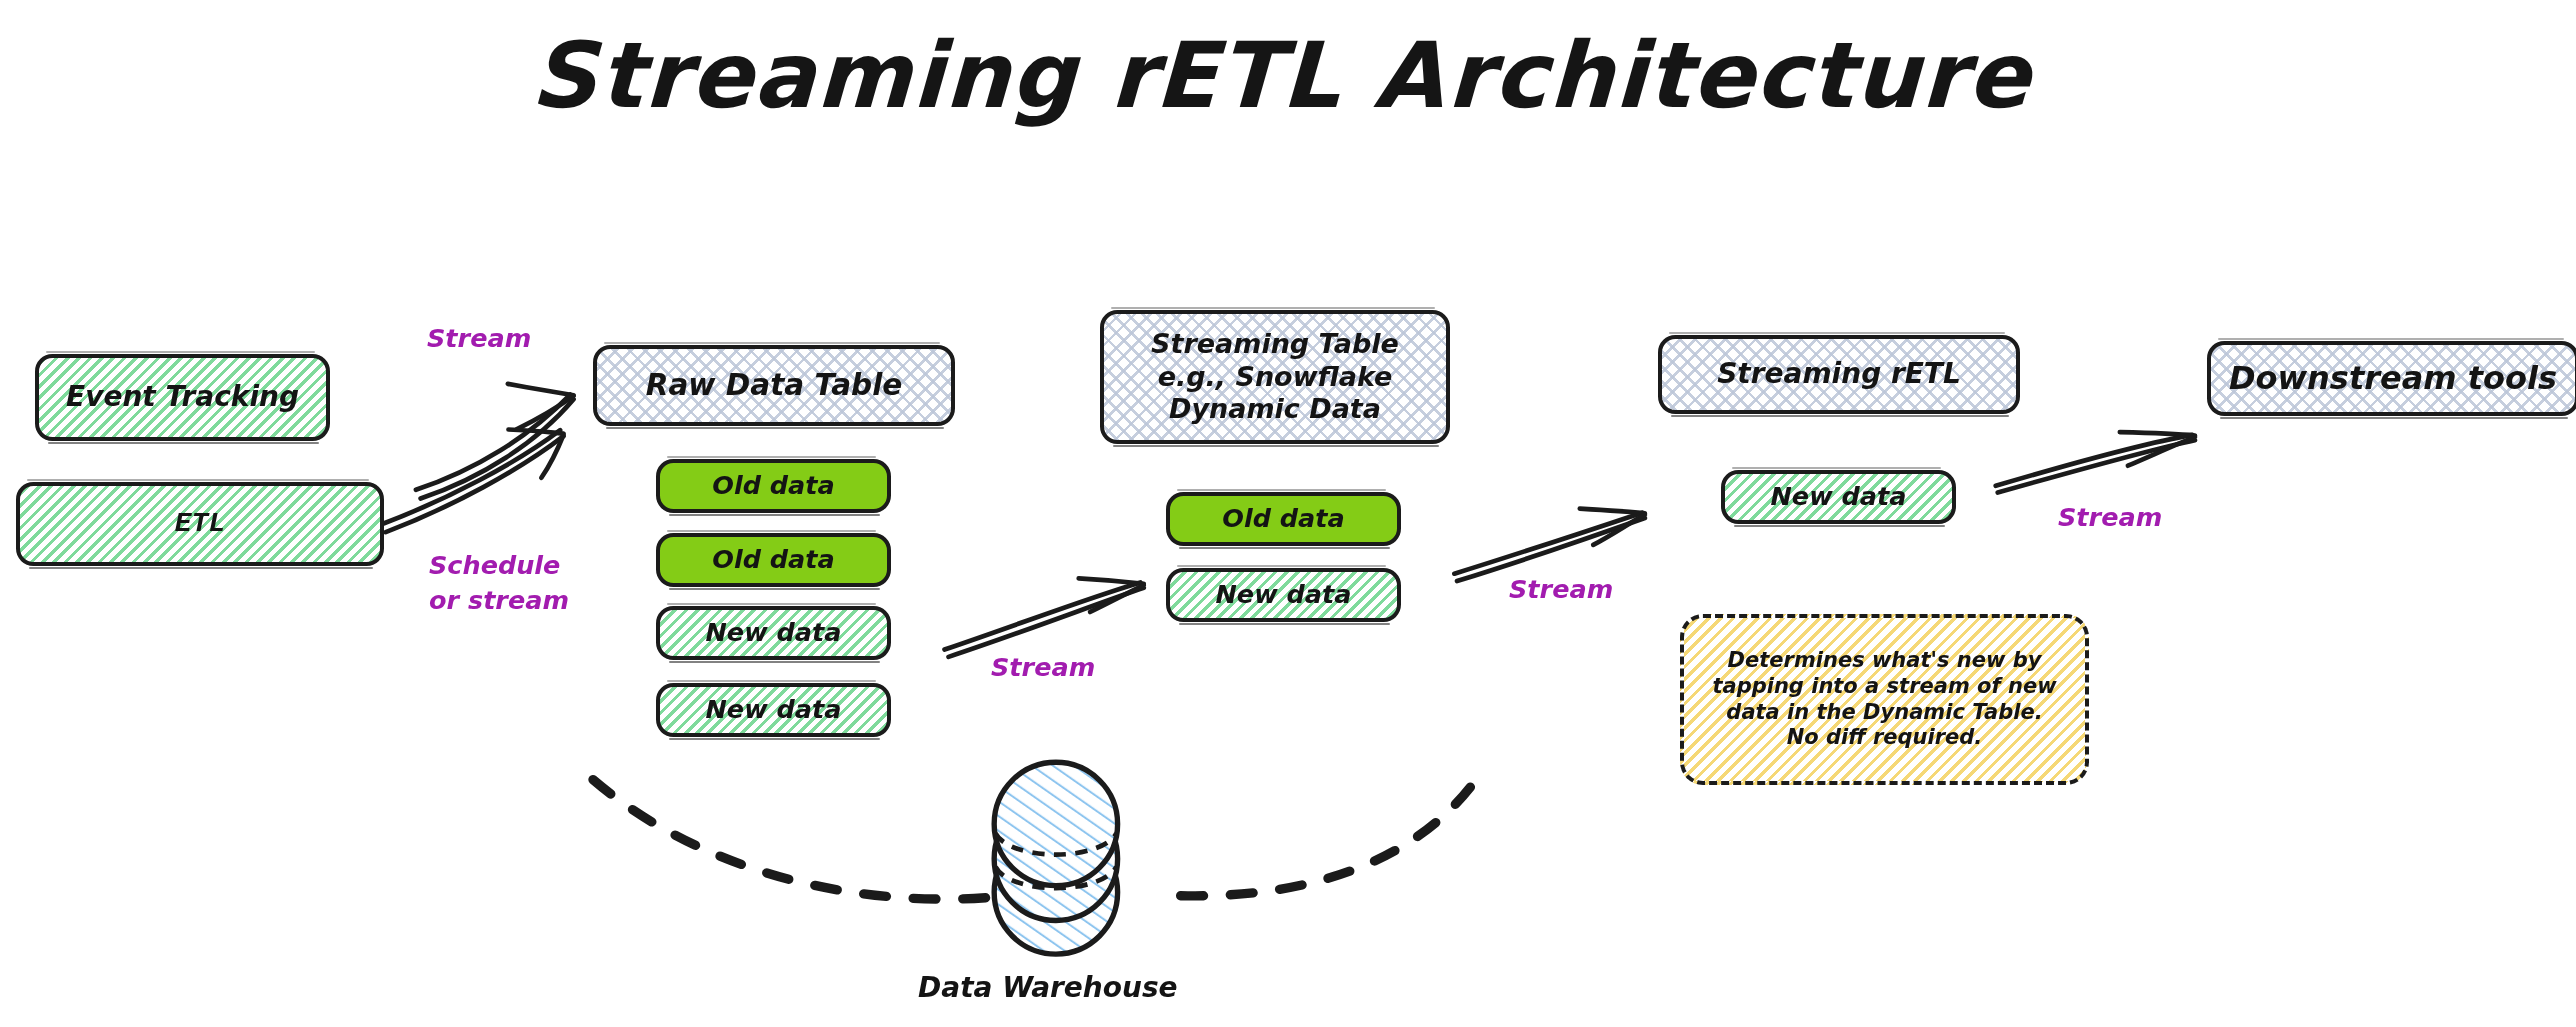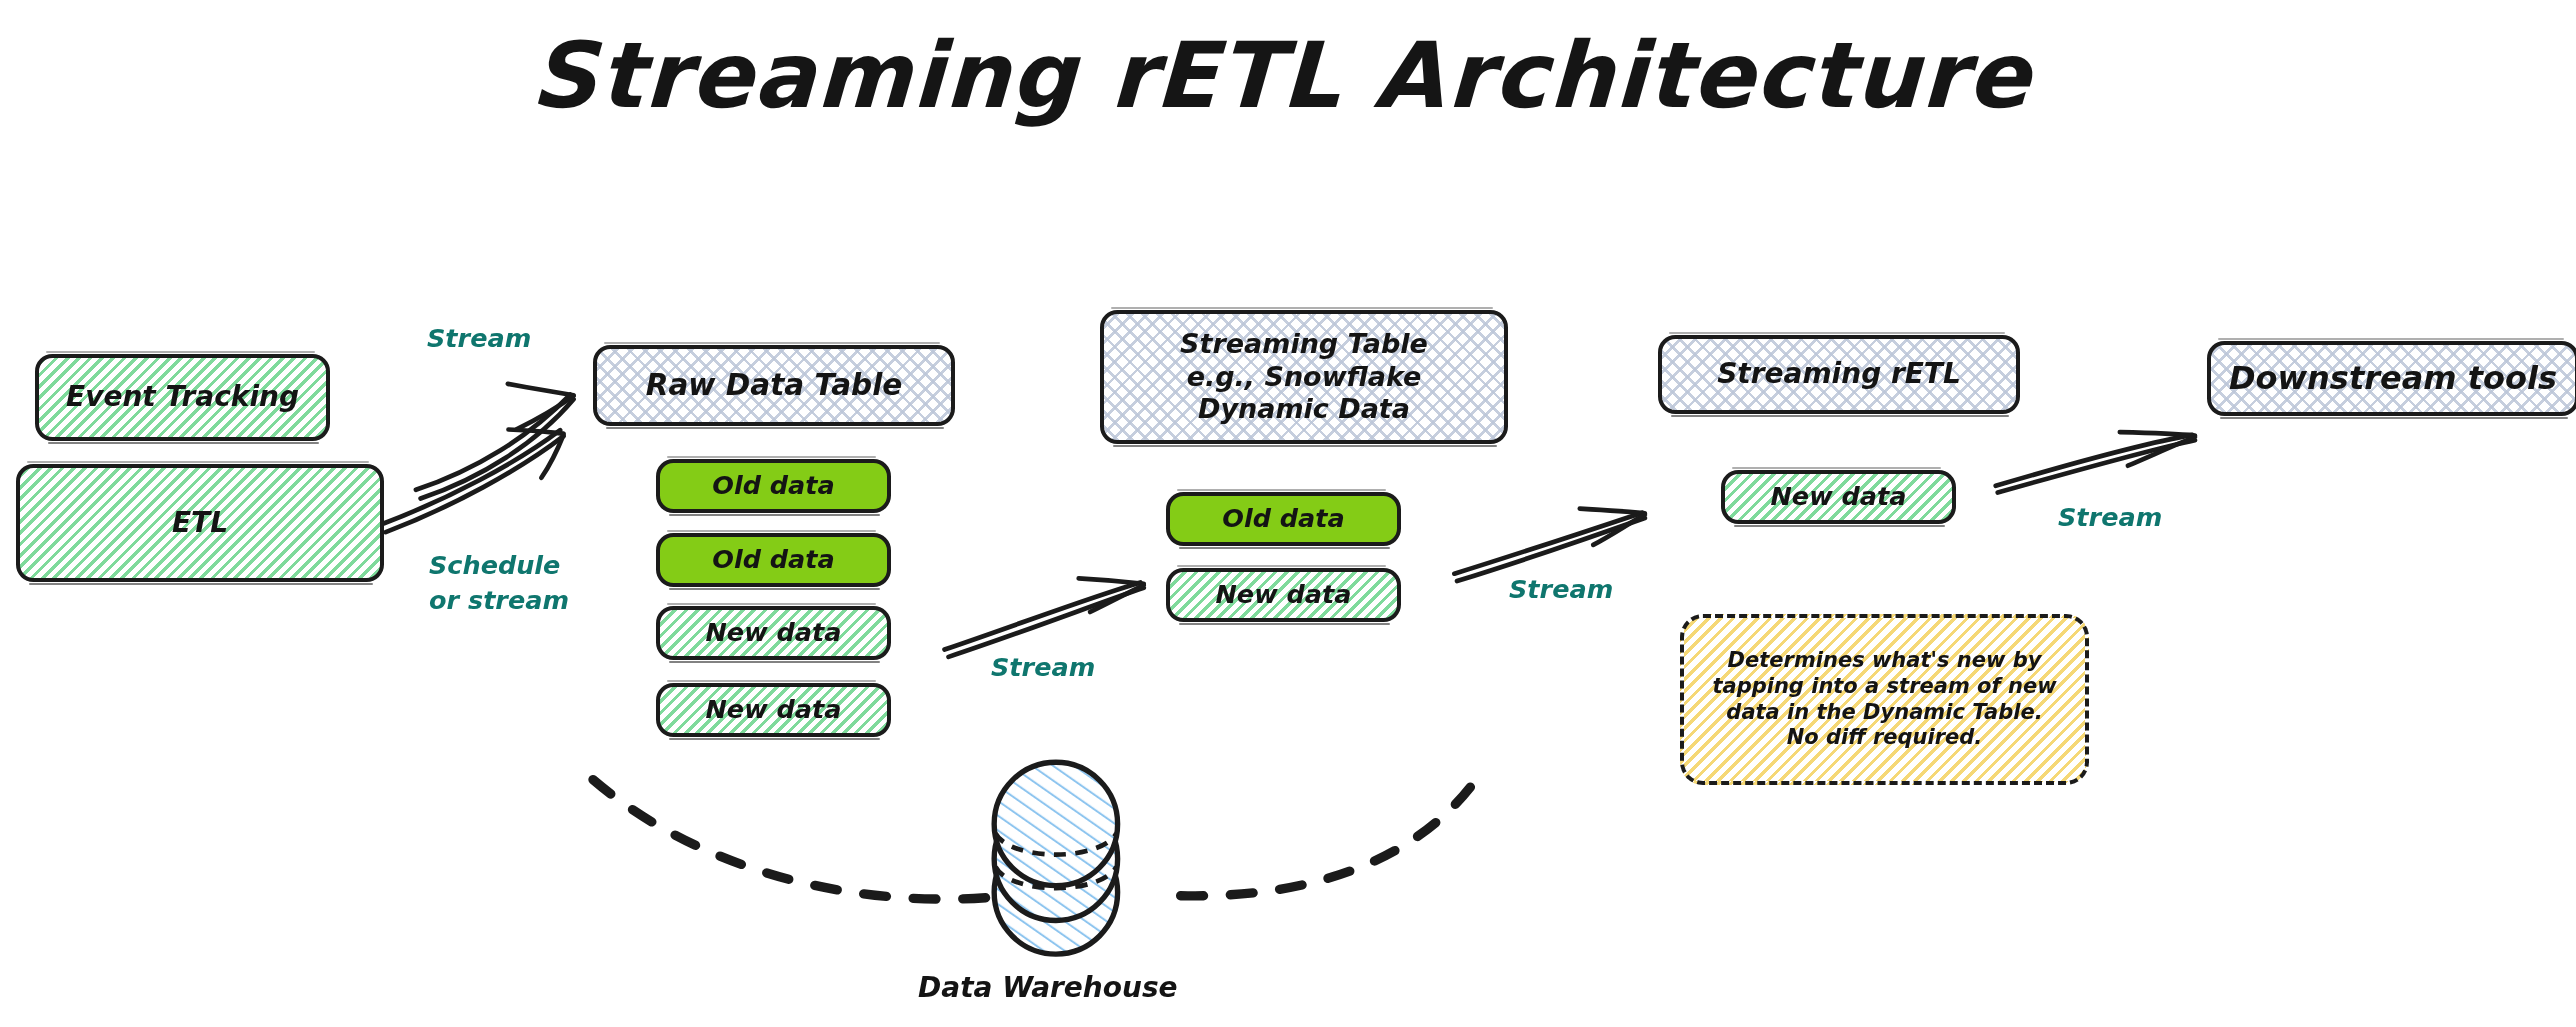--- a/index.html
+++ b/index.html
@@ -116,21 +116,21 @@
     border: 4px dashed #1b1b1b;
     border-radius: 23px;
     font-size: 21px;
     padding: 6.7px 10.7px;
     text-align: right;
   }
   .note-box::after, .note-box::before { display: none; }
 
   .label {
     position: absolute;
-    color: #0f766e;
+    color: #a21caf;
     font-family: "DejaVu Sans", sans-serif;
     font-style: italic;
     font-weight: 600;
     font-size: 25.5px;
     white-space: pre-line;
     line-height: 1.25;
   }
 
   .dw-caption {
     position: absolute;
@@ -201,21 +201,21 @@
     <path d="M 1484 1292 A 92 40 0 0 0 1664 1292" fill="none" stroke="#1b1b1b" stroke-width="7" stroke-dasharray="18 14"></path>
   </g>
 </svg>
 
 <div id="diagram-title">Streaming rETL Architecture</div>
 
 <div class="node fill-green" style="left:19px; top:354px; width:295px; height:87px; font-size:28px;margin-left:16px;">
   <span>Event Tracking</span>
 </div>
 
-<div class="node fill-green" style="left:16px; top:464px; width:368px; height:118px; font-size:28px;">
+<div class="node fill-green" style="left:16px; top:482px; width:368px; height:84px; font-size:28px;font-family:Liberation Mono, monospace;">
   <span>ETL</span>
 </div>
 
 <span class="label" style="left:427px; top:323px;">Stream</span>
 
 <span class="label" style="left:429px; top:550px;">Schedule</span>
 <span class="label" style="left:429px; top:585px;">or stream</span>
 
 <div class="node fill-grid" style="left:593px; top:345px; width:362px; height:81px; font-size:29.5px;">
   <span>Raw Data Table</span>
@@ -229,21 +229,21 @@
 </div>
 <div class="node fill-green" style="left:656px; top:606px; width:235px; height:54px; font-size:25.5px;">
   <span>New data</span>
 </div>
 <div class="node fill-green" style="left:656px; top:683px; width:235px; height:54px; font-size:25.5px;">
   <span>New data</span>
 </div>
 
 <span class="label" style="left:991px; top:652px;">Stream</span>
 
-<div class="node fill-grid" style="left:1100px; top:310px; width:408px; height:134px; font-size:27px; flex-direction:column;">
+<div class="node fill-grid" style="left:1100px; top:310px; width:350px; height:134px; font-size:27px; flex-direction:column;">
   <span>Streaming Table</span>
   <span>e.g., Snowflake</span>
   <span>Dynamic Data</span>
 </div>
 
 <div class="node fill-white" style="left:1166px; top:492px; width:235px; height:54px; font-size:25.5px;">
   <span>Old data</span>
 </div>
 <div class="node fill-green" style="left:1166px; top:568px; width:235px; height:54px; font-size:25.5px;">
   <span>New data</span>

